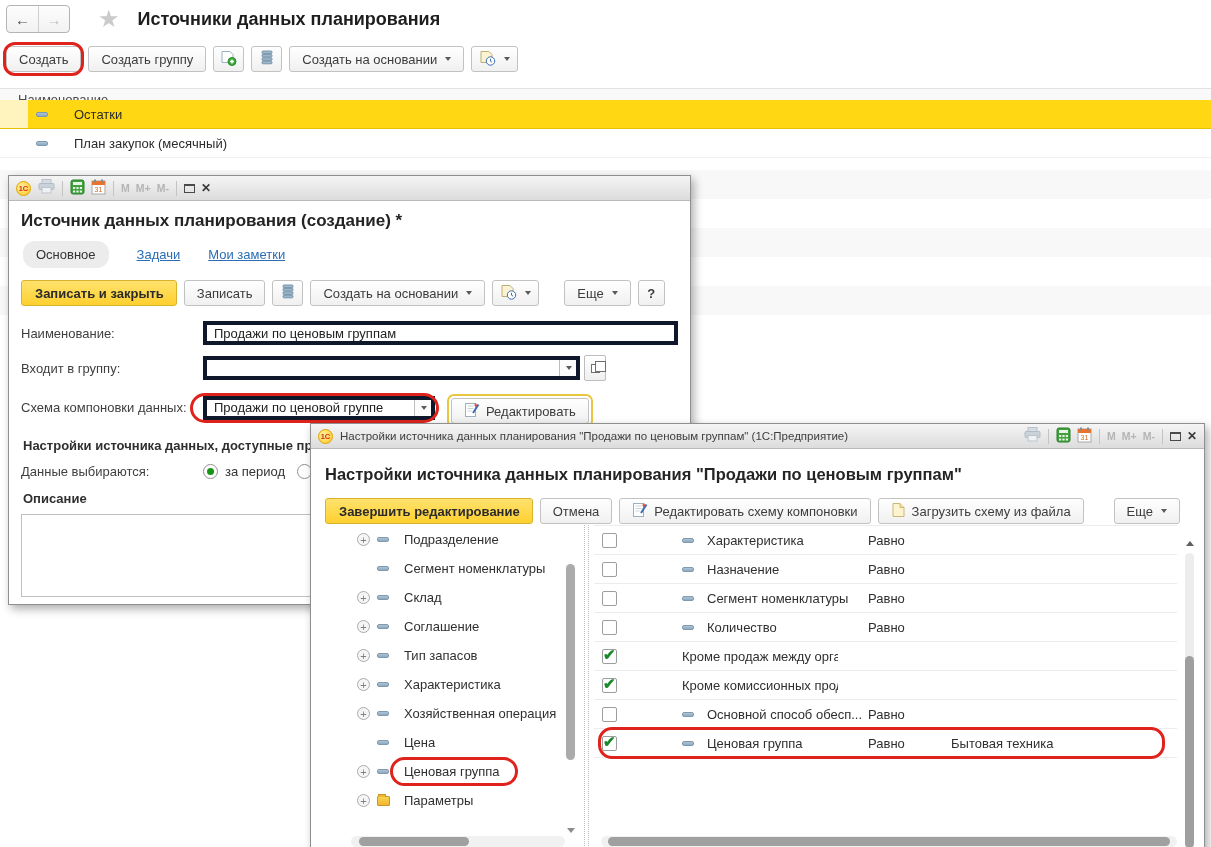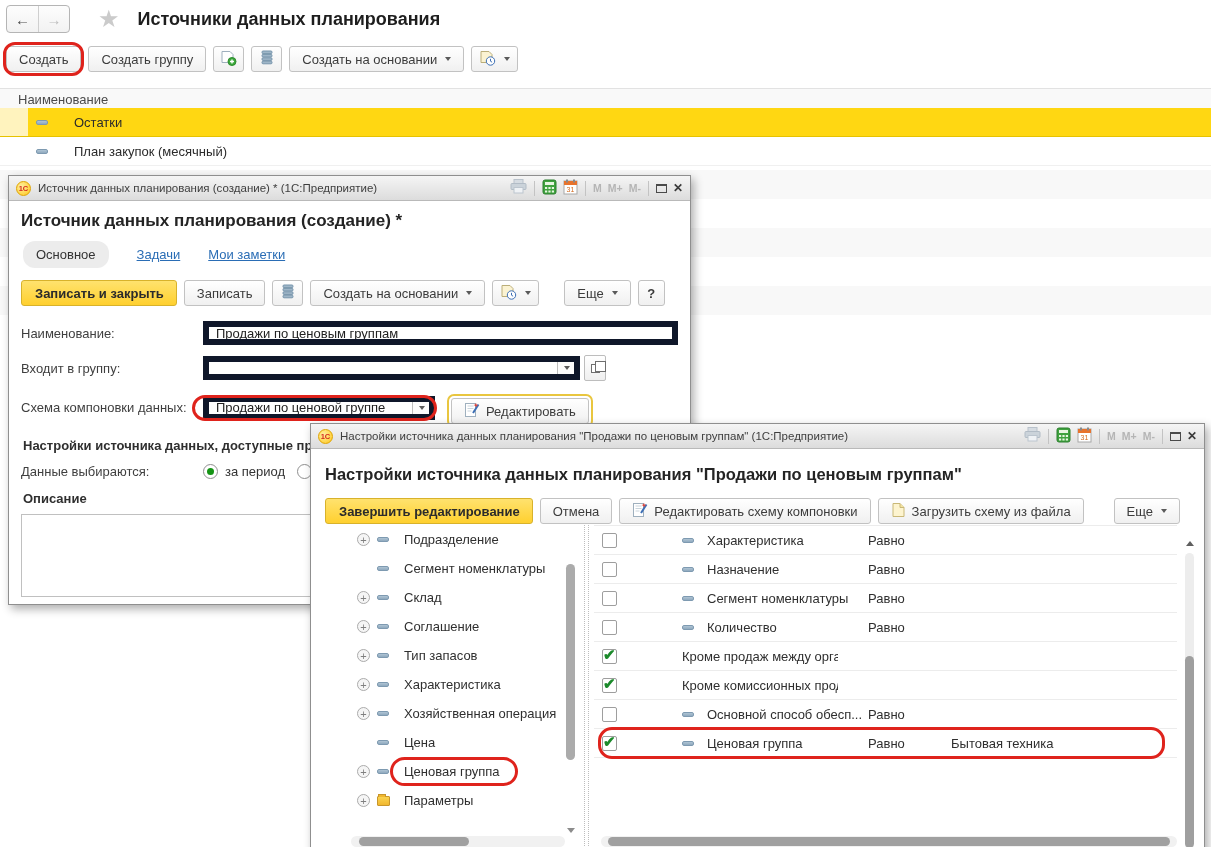--- a/index.html
+++ b/index.html
@@ -26,21 +26,21 @@
   .btn.icon-only { width:31px; padding:0; justify-content:center; }
   .btn.icon-dd { padding:0 7px; }
   .btn.primary { background:linear-gradient(#FFE26E,#FFD02F); border-color:#D8B22B; font-weight:bold; color:#2B2B2B;padding-left:13px; }
   .btn.help { width:27px; padding:0; justify-content:center; font-weight:bold; }
   .btn.focus-ring { outline:2px solid #E9C63F; outline-offset:2px; }
   .caret { width:0; height:0; border-left:3.5px solid transparent; border-right:3.5px solid transparent; border-top:4px solid #5A5A5A; margin-left:2px; }
   .ann-btn::after { content:""; position:absolute; top:-5px; bottom:-5px; left:-4px; right:-4px; border:3px solid #DF231C; border-radius:12px; pointer-events:none; }
   
   .list-header { position:absolute; top:88px; left:0; right:0; height:35px; background:#F9F9F9;
     border-top:1px solid #E2E2E2; border-bottom:1px solid #E2E2E2; line-height:21px; padding-left:18px; color:#4A4A4A; }
-  .list-rows { position:absolute; top:108px; left:0; right:0; }
+  .list-rows { position:absolute; top:100px; left:0; right:0; }
   .lrow { height:29px; display:flex; align-items:center; border-bottom:1px solid #F0F0F0; }
   .lrow-lead { width:28px; align-self:stretch; flex:none; }
   .lrow.selected { background:#FFD712; border-bottom-color:#E6C200; }
   .lrow.selected .lrow-lead { background:#FFF3BE; }
   .dash-icon { width:12px; height:5px; background:linear-gradient(#AFC4D4,#8FA9BE); border:1px solid #7E9AB1; border-radius:2px; flex:none; }
   .lrow .dash-icon { margin-left:8px; }
   .lrow-label { margin-left:26px; color:#2B2B2B; }
   .stripe { position:absolute; left:0; right:0; height:29px; background:#F8F8F8; }
   
   .dialog { position:absolute; background:#fff; border:1px solid #8F8F8F; box-shadow:3px 4px 9px rgba(0,0,0,.32); overflow:hidden; }
@@ -58,21 +58,21 @@
   
   .d1 { left:8px; top:175px; width:683px; height:430px; }
   .d1-body { padding:10px 12px 0; }
   .tabs { display:flex; gap:28px; align-items:center; margin:10px 2px 12px; }
   .tab { color:#2A6DB5; text-decoration:underline; }
   .tab.active { background:#ECECEC; padding:6px 13px; border-radius:12px; color:#333; text-decoration:none; }
   .btnrow { display:flex; gap:7px; align-items:center; }
   .d1 .btnrow { margin-bottom:15px; }
   .frow { display:flex; align-items:center; margin-bottom:10px; position:relative; }
   .flabel1 { width:182px; flex:none; color:#3F3F3F; }
-  .fld { display:flex; align-items:stretch; height:24px; border:6px solid #0f172a; background:#fff; position:relative; }
+  .fld { display:flex; align-items:stretch; height:24px; border:4px solid #0f172a; background:#fff; position:relative; }
   .fld .val { padding:0 7px; display:flex; align-items:center; white-space:nowrap; overflow:hidden; color:#222; flex:1; }
   .fld .dd { width:17px; border-left:1px solid #BDBDBD; display:flex; align-items:center; justify-content:center; background:#FCFCFC; }
   .ann-oval::after { content:""; position:absolute; top:-7px; bottom:-7px; left:-17px; right:-8px; border:3px solid #DF231C; border-radius:16px; pointer-events:none; }
   .open-btn { width:22px; height:26px; border:1px solid #BDBDBD; border-radius:2px; background:linear-gradient(#fff,#EFEFEF);
     margin-left:4px; display:flex; align-items:center; justify-content:center; }
   .open-ico { width:9px; height:9px; border:1px solid #6E6E6E; position:relative; background:#fff; }
   .open-ico::after { content:""; position:absolute; left:3px; top:-4px; width:9px; height:9px; border:1px solid #6E6E6E; background:#fff; }
   .sec-heading { font-weight:bold; color:#2F2F2F; margin:14px 2px 11px; white-space:nowrap; overflow:hidden; }
   .radio-row { display:flex; align-items:center; margin-bottom:12px; }
   .radio { width:15px; height:15px; border:1px solid #8F8F8F; border-radius:50%; background:#fff; position:relative; flex:none; }
@@ -196,21 +196,20 @@
       </div>
     </div>
 
   <div class="stripe" style="top:170px;"></div>
   <div class="stripe" style="top:228px;"></div>
   <div class="stripe" style="top:286px;"></div>
 
   <div class="dialog d1">
     <div class="titlebar">
       <span class="app-ico">1С</span>
-      <span class="tb-title">Источник данных планирования (создание) *  (1С:Предприятие)</span>
       <span class="tb-icons">
         <span><svg width="17" height="15">
               <rect x="4" y="0.5" width="9" height="4" fill="#D6DCE2" stroke="#B9C2CB"></rect>
               <rect x="1" y="4.5" width="15" height="6" rx="1" fill="#CBD3DA" stroke="#B2BCC6"></rect>
               <rect x="4" y="8.5" width="9" height="5.5" fill="#EFF2F5" stroke="#BCC5CE"></rect>
             </svg></span>
         <span class="tb-sep"></span>
         <span><svg width="15" height="16">
               <rect x="1" y="1" width="13" height="14" rx="2" fill="#3FA23E" stroke="#2C7F2E"></rect>
               <rect x="3" y="3" width="9" height="3" fill="#E8F5E2"></rect>

